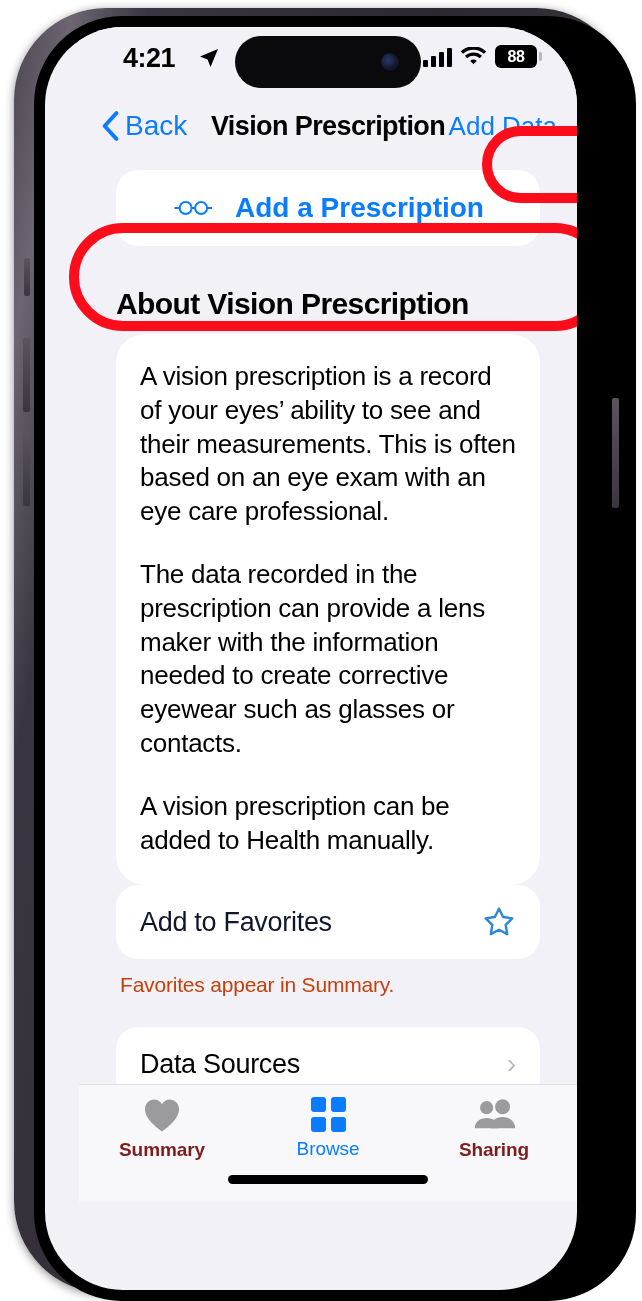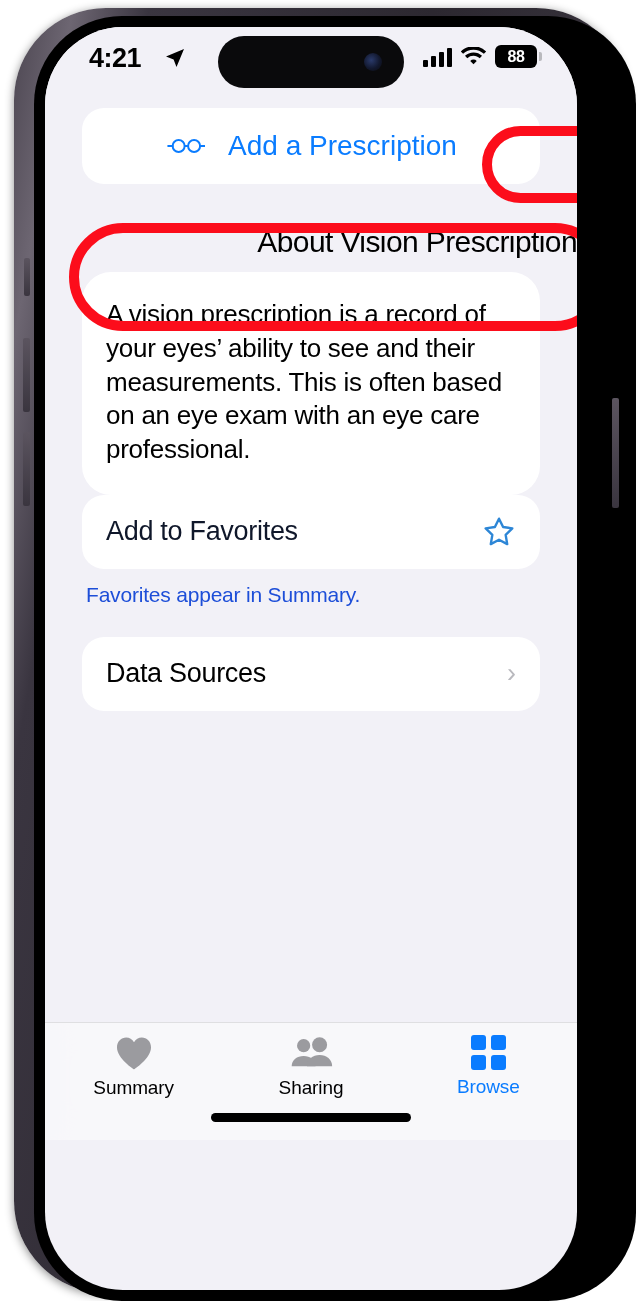--- a/index.html
+++ b/index.html
@@ -46,20 +46,21 @@
   
   #screen {
     position: absolute;
     left: 31px;
     top: 19px;
     width: 532px;
     height: 1263px;
     border-radius: 78px;
     background: #f2f1f7;
     overflow: hidden;
+    padding-left: 34px;
   }
 
   
   #status-bar {
     position: relative;
     height: 68px;
     background: #f2f1f7;
   }
   #status-time {
     position: absolute;
@@ -182,29 +183,29 @@
     height: 76px;
     background: #fff;
     border-radius: 22px;
     display: flex;
     align-items: center;
     justify-content: center;
     gap: 23px;
     color: #0a7cff;
     font-size: 28px;
     cursor: pointer;
+    font-weight: bold;
   }
 
   .section-heading {
     font-size: 30px;
-    font-weight: 400;
+    font-weight: 700;
     color: #000;
     letter-spacing: -.6px;
     margin: 41px 0 13px 37px;
-    text-align: right;
   }
 
   .card {
     margin: 0 37px;
     background: #fff;
     border-radius: 22px;
   }
 
   #about-card { padding: 26px 24px 28px 24px; border-radius: 29px; }
   #about-card p {
@@ -218,21 +219,21 @@
   #favorites-row {
     height: 74px;
     display:flex; align-items:center; justify-content: space-between;
     padding: 0 24px;
     cursor: pointer;
   }
   #favorites-row .row-label { font-size: 27px; color:#0f172a; letter-spacing:-.3px; }
 
   #favorites-footnote {
     font-size: 21px;
-    color: #1d4ed8;
+    color: #c2410c;
     margin: 14px 0 0 41px;
     letter-spacing: -.2px;
   }
 
   #data-sources-card {
     margin-top: 30px;
     height: 74px;
     display:flex; align-items:center; justify-content:space-between;
     padding: 0 24px;
     cursor:pointer;
@@ -254,21 +255,21 @@
     z-index: 20;
   }
   .tab-item {
     flex: 1;
     display: flex; flex-direction: column;
     align-items: center; justify-content: flex-start;
     gap: 6px;
     cursor: pointer;
   }
   .tab-label { font-size: 19px; letter-spacing:-.1px; }
-  .tab-item.inactive .tab-label { color: #000000; }
+  .tab-item.inactive .tab-label { color: #7f1d1d; font-weight: bold; }
   .tab-item.active .tab-label { color: #0a7cff; }
 
   #home-indicator {
     position: absolute;
     left: 50%; transform: translateX(-50%);
     bottom: 18px;
     width: 200px; height: 9px;
     background: #000;
     border-radius: 5px;
     z-index: 25;
@@ -313,38 +314,50 @@
           <path d="M13 16.6 9.9 13.3a4.4 4.4 0 0 1 6.2 0z" fill="#000"></path>
           <path d="M13 8.3c2.3 0 4.4.9 6 2.4l2.2-2.3A11.6 11.6 0 0 0 13 5.1c-3.2 0-6.1 1.3-8.2 3.3L7 10.7a8.5 8.5 0 0 1 6-2.4z" fill="#000"></path>
           <path d="M13 2.4c3.9 0 7.4 1.5 10 4l2.2-2.3A17.3 17.3 0 0 0 13-.8C8.2-.8 3.8 1 .8 4.1L3 6.4a14.2 14.2 0 0 1 10-4z" fill="#000"></path>
         </svg>
         <div id="battery-icon">
           <span id="battery-level">88</span>
         </div>
       </div>
     </div>
 
+    <div id="nav-bar">
+      <div id="back-button">
+        <svg width="18" height="30" viewBox="0 0 16 28">
+          <path d="M14 2 3 14l11 12" fill="none" stroke="#0a7cff" stroke-width="3.6" stroke-linecap="round" stroke-linejoin="round"></path>
+        </svg>
+        <span>Back</span>
+      </div>
+      <div id="nav-title">Vision Prescription</div>
+      <div id="add-data-button">Add Data</div>
+    </div>
 
     <div id="content">
 
       <div id="add-prescription-button">
         <svg width="40" height="22" viewBox="0 0 44 22">
           <circle cx="15" cy="11" r="6.6" fill="none" stroke="#0a7cff" stroke-width="2.2"></circle>
           <circle cx="32" cy="11" r="6.6" fill="none" stroke="#0a7cff" stroke-width="2.2"></circle>
           <path d="M21.6 11h3.8" fill="none" stroke="#0a7cff" stroke-width="2.2"></path>
           <path d="M8.4 11H3.5" fill="none" stroke="#0a7cff" stroke-width="2.2" stroke-linecap="round"></path>
           <path d="M38.6 11h4.9" fill="none" stroke="#0a7cff" stroke-width="2.2" stroke-linecap="round"></path>
         </svg>
         <span>Add a Prescription</span>
       </div>
 
       <div class="section-heading">About Vision Prescription</div>
 
       <div class="card" id="about-card">
         <p>A vision prescription is a record of your eyes’ ability to see and their measurements. This is often based on an eye exam with an eye care professional.</p>
+        <p>The data recorded in the prescription can provide a lens maker with the information needed to create corrective eyewear such as glasses or contacts.</p>
+        <p>A vision prescription can be added to Health manually.</p>
       </div>
 
 
       <div class="card">
         <div id="favorites-row">
           <span class="row-label">Add to Favorites</span>
           <svg width="34" height="34" viewBox="0 0 24 24">
             <path d="M12 2.6l2.9 5.9 6.5.95-4.7 4.6 1.1 6.5-5.8-3.05-5.8 3.05 1.1-6.5-4.7-4.6 6.5-.95z" fill="none" stroke="#2d86d6" stroke-width="1.7" stroke-linejoin="round"></path>
           </svg>
         </div>
@@ -357,42 +370,42 @@
         <span class="chevron-right">›</span>
       </div>
 
       <div id="tab-bar">
 
         <div class="tab-item inactive">
           <svg width="40" height="36" viewBox="0 0 24 22">
             <path d="M12 21S1.6 14.3 1.6 7.6C1.6 4 4.3 1.6 7.2 1.6c2 0 3.8 1.1 4.8 2.8 1-1.7 2.8-2.8 4.8-2.8 2.9 0 5.6 2.4 5.6 6C22.4 14.3 12 21 12 21z" fill="#9b9b9f"></path>
           </svg>
           <span class="tab-label">Summary</span>
+        </div>
+
+        <div class="tab-item active">
+          <span class="grid-icon">
+            <span></span>
+              <span></span>
+              <span></span>
+              <span></span>
+          </span>
+          <span class="tab-label">Browse</span>
         </div>
 
         <div class="tab-item inactive">
           <svg width="46" height="36" viewBox="0 0 30 22">
             <circle cx="10.2" cy="6.2" r="4.3" fill="#9b9b9f"></circle>
             <circle cx="20.6" cy="5.6" r="4.9" fill="#9b9b9f"></circle>
             <path d="M2.4 19.6c0-3.9 3.5-6.6 7.8-6.6s7.8 2.7 7.8 6.6z" fill="#9b9b9f"></path>
             <path d="M12.4 19.6c0-4.3 3.7-7.3 8.2-7.3s8.2 3 8.2 7.3z" fill="#9b9b9f"></path>
           </svg>
           <span class="tab-label">Sharing</span>
         </div>
 
-        <div class="tab-item active">
-          <span class="grid-icon">
-            <span></span>
-              <span></span>
-              <span></span>
-              <span></span>
-          </span>
-          <span class="tab-label">Browse</span>
-        </div>
-
       </div>
 
       <div id="home-indicator"></div>
     </div>
 
     <div class="red-oval" id="highlight-add-data"></div>
     <div class="red-oval" id="highlight-add-prescription"></div>
 
   </div>
 </div>

